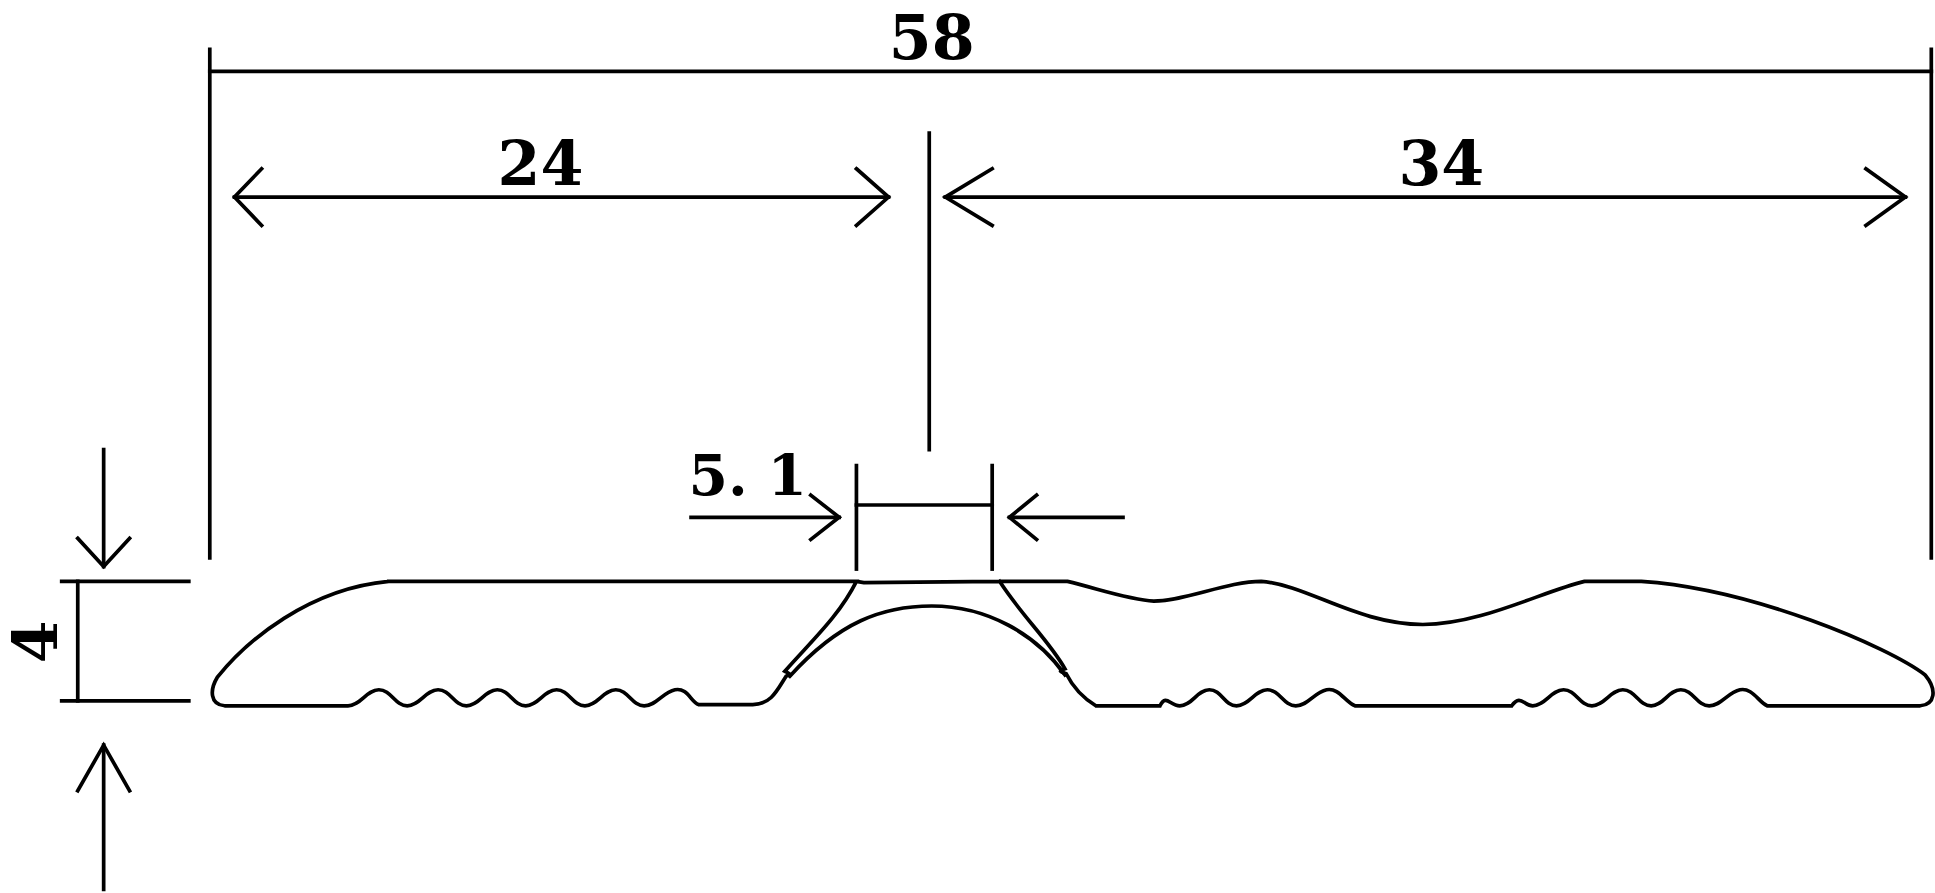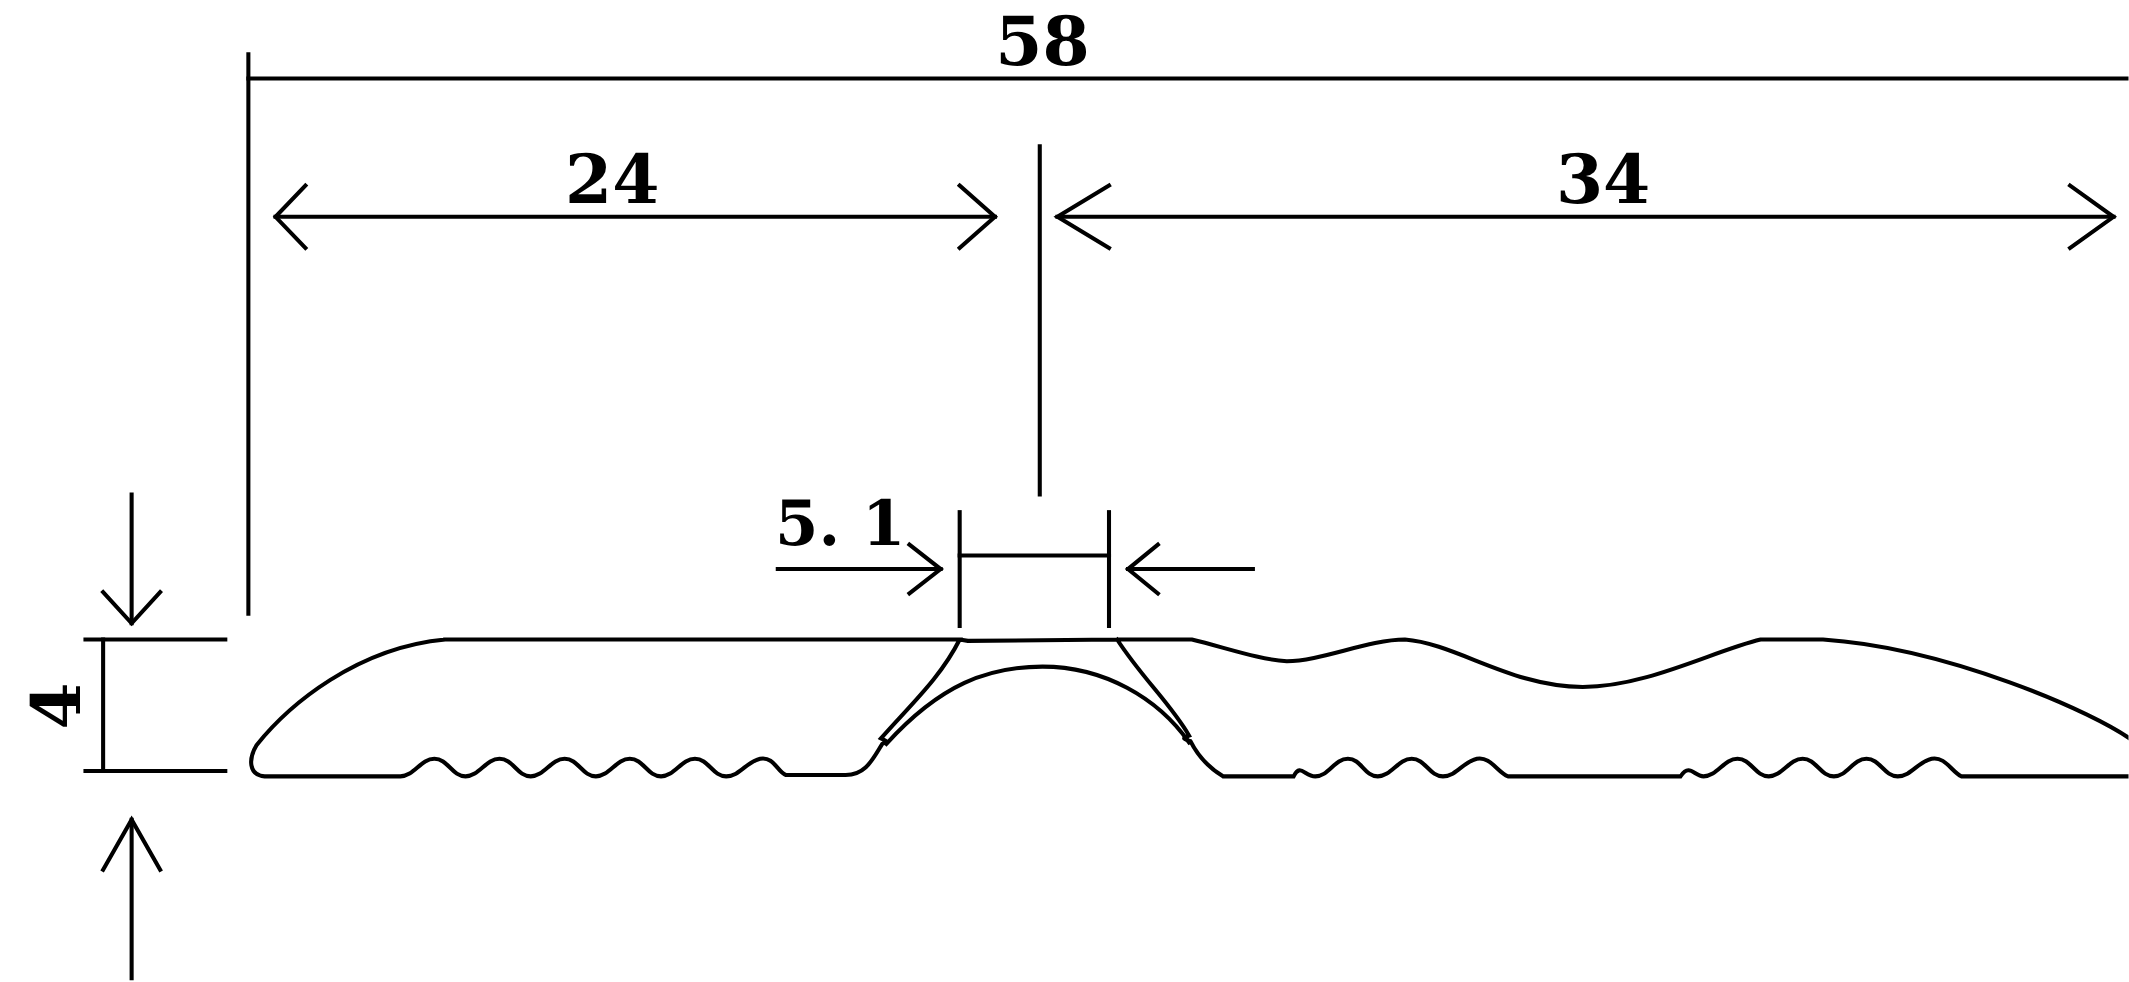--- a/index.html
+++ b/index.html
@@ -1,17 +1,17 @@
 <!DOCTYPE html>
 <html><head>
   <meta charset="utf-8">
   <style>
     html, body { margin: 0; padding: 0; background: #ffffff; }
     body { width: 1935px; height: 893px; overflow: hidden; }
-    .canvas { position: relative; width: 1798px; height: 893px; padding-left: 16px; }
+    .canvas { position: relative; width: 1798px; height: 893px; }
     svg { display: block; width: 1935px; height: 893px; }
     .ln { stroke: #000; fill: none; stroke-linecap: square; }
     .dim-text { font-family: "DejaVu Serif", "Liberation Serif", serif; font-weight: bold; fill: #000; }
   </style>
 </head>
 <body>
 
 <div class="canvas">
   <svg viewBox="0 0 1568 725" preserveAspectRatio="none">
 

